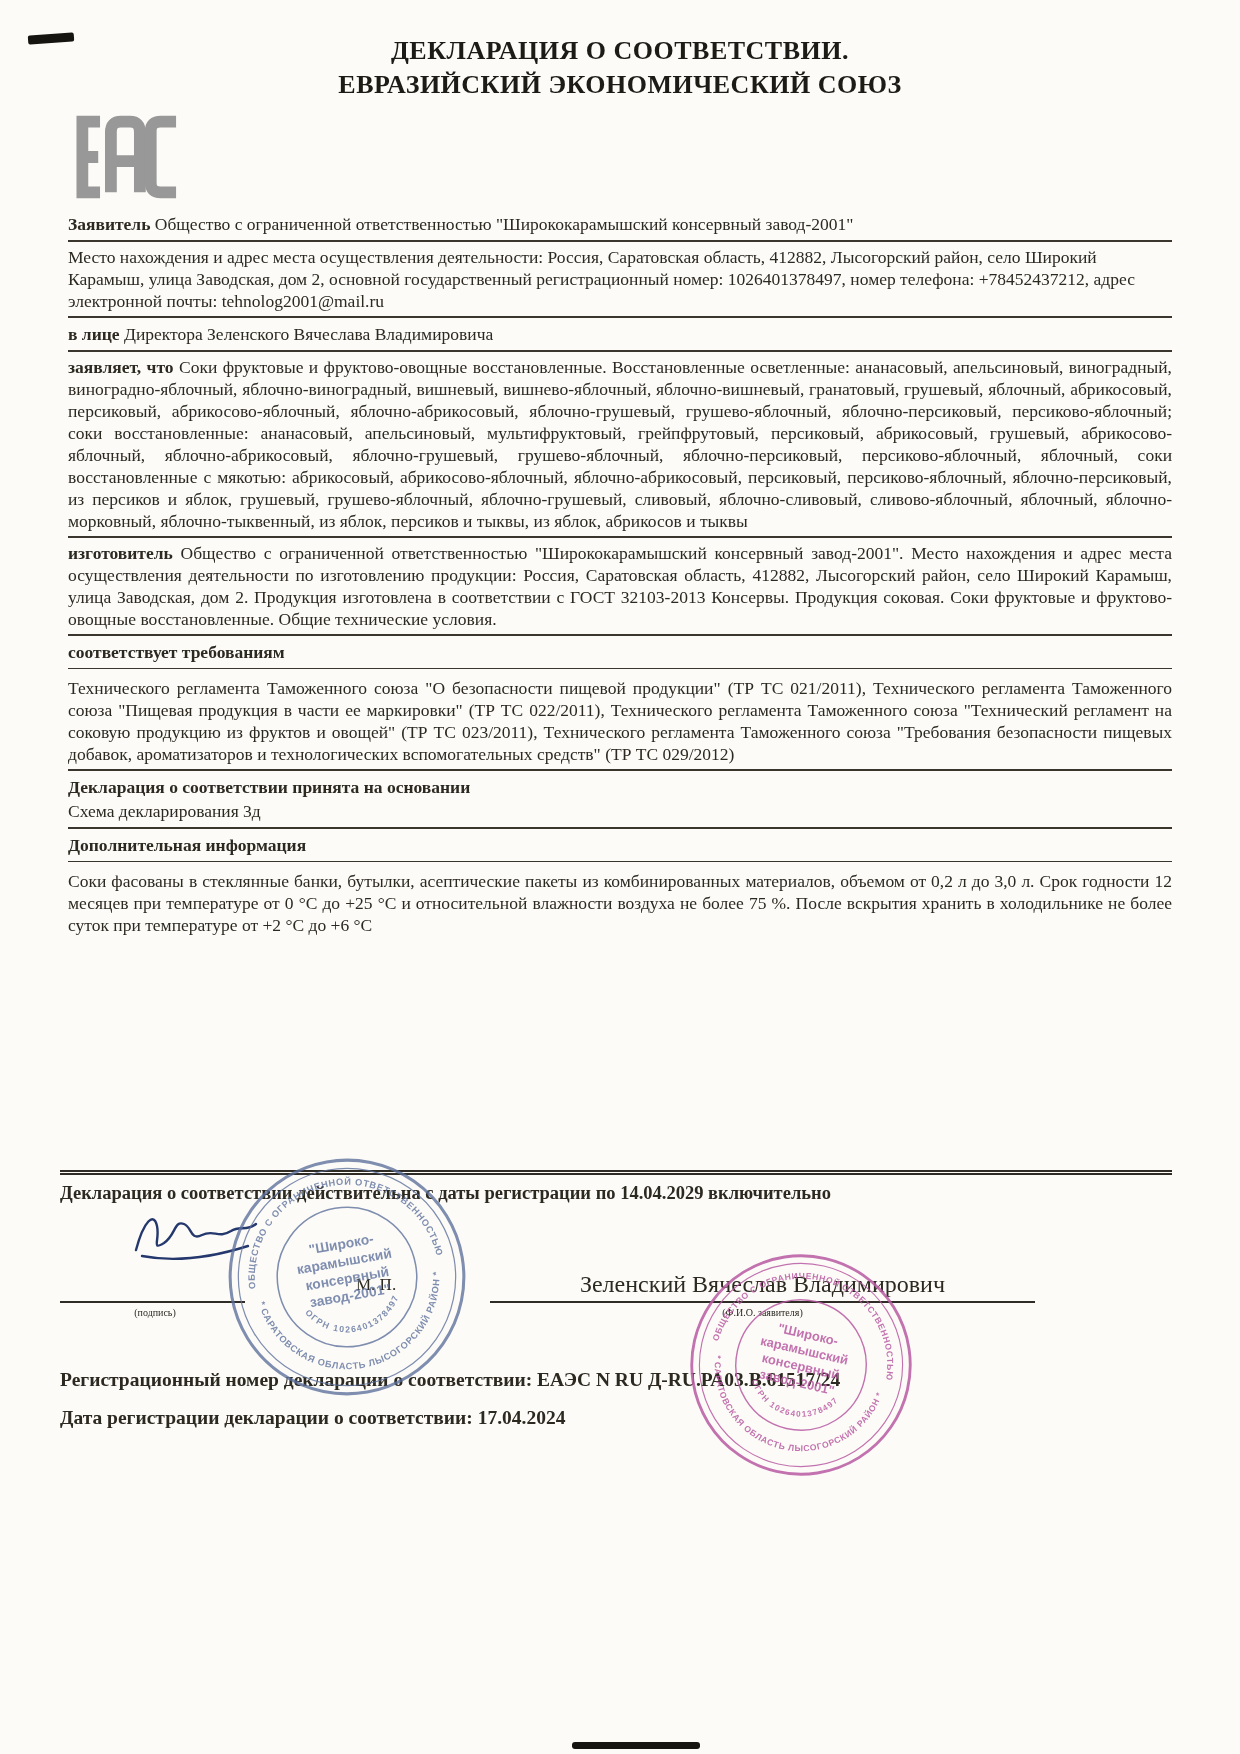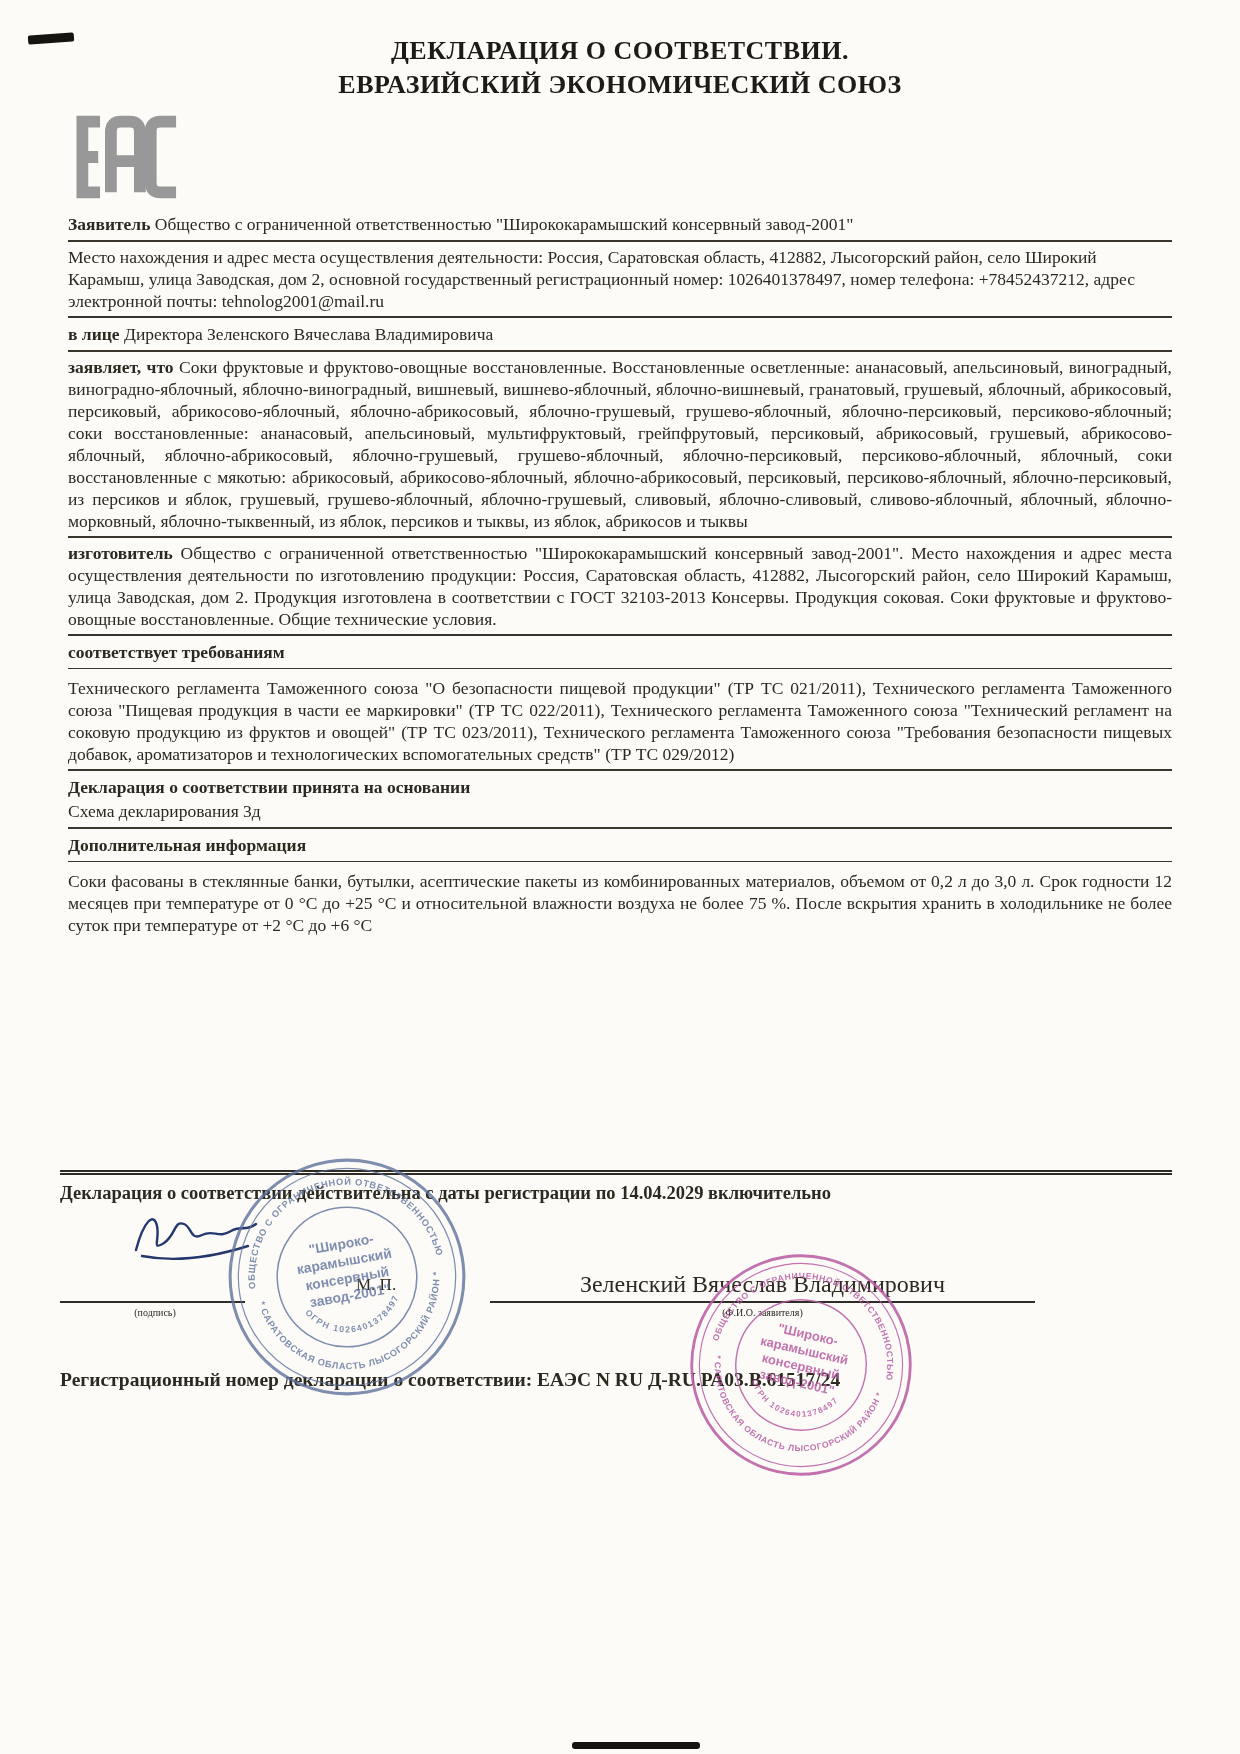--- a/index.html
+++ b/index.html
@@ -134,20 +134,24 @@
       <div class="mp">М. П.</div>
       <div class="sig-name">Зеленский Вячеслав Владимирович</div>
       <div class="sig-underline ul-right"></div>
       <div class="sig-caption cap-right">(Ф.И.О. заявителя)</div>
     </div>
 
     <p class="reg">
       <span>Регистрационный номер декларации о соответствии:</span>
       <span>ЕАЭС N RU Д-RU.РА03.В.61517/24</span>
     </p>
+    <p class="reg">
+      <span>Дата регистрации декларации о соответствии:</span>
+      <span>17.04.2024</span>
+    </p>
   </div>
 
   <svg class="signature-svg" width="155" height="64" viewBox="0 0 155 64">
     <g fill="none" stroke="#24386e" stroke-width="2.4" stroke-linecap="round">
       <path d="M8,46 C16,16 26,8 29,22 C32,36 23,47 36,39 C48,31 46,16 56,20 C64,23 62,37 74,31 C86,25 90,35 103,27 C112,21 118,28 128,20"></path>
       <path d="M14,52 C45,58 82,54 120,42"></path>
     </g>
   </svg>
 
   <svg class="stamp stamp-blue" width="246" height="246" viewBox="0 0 240 240">

